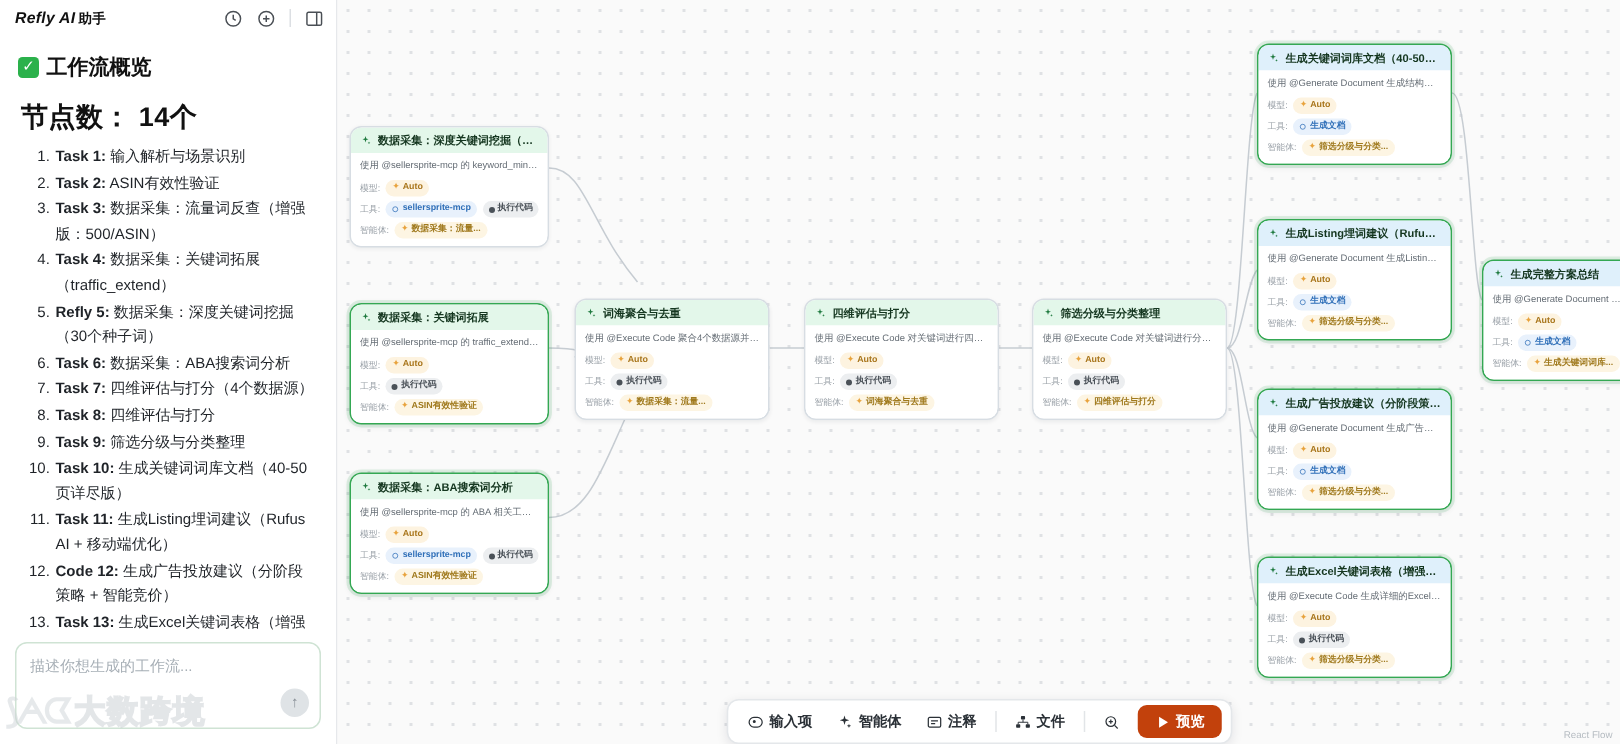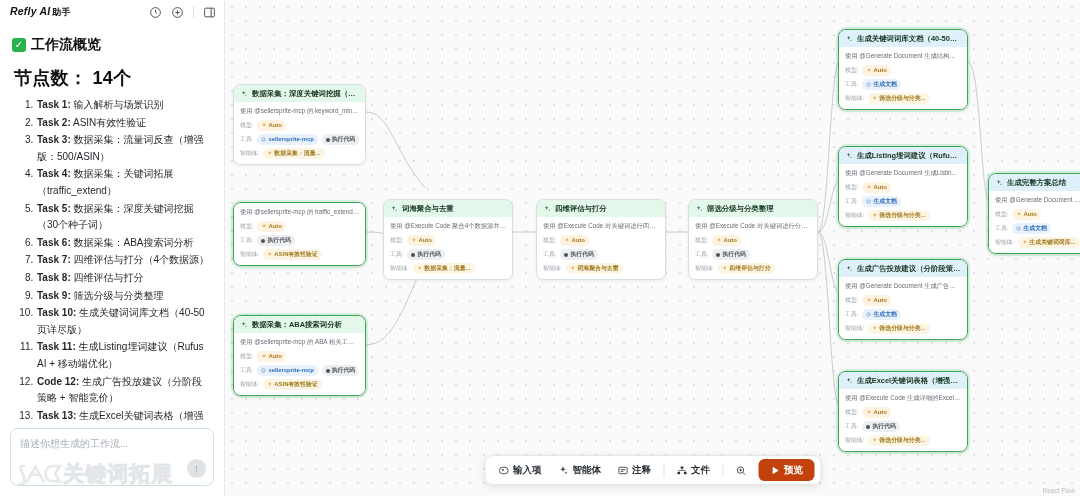--- a/index.html
+++ b/index.html
@@ -43,21 +43,21 @@
     position:relative; height:58px; border:1px solid #cfe3d4; border-radius:8px;
     background:#fff; padding:8px 9px;
   }
   .prompt-ph { font-size:10px; color:#a7afb6; }
   .send-btn {
     position:absolute; right:7px; bottom:7px; width:19px; height:19px; border-radius:50%;
     background:#dfe3e6; color:#8b9299; display:flex; align-items:center; justify-content:center;
     font-size:10px;
   }
   .watermark {
-    position:absolute; left:17px; bottom:2px; width:200px; height:40px;
+    position:absolute; left:3px; bottom:2px; width:200px; height:40px;
     display:flex; align-items:center; gap:4px; pointer-events:none;
     opacity:.5;
   }
   .wm-logo { font-size:23px; color:#cfd4d8; letter-spacing:-3px; font-weight:700;}
   .wm-text { font-size:21px; font-weight:700;
     color:transparent; -webkit-text-stroke:1.2px #c9ced3; letter-spacing:1px;}
 
   
   .canvas {
     position:relative; flex:1; height:496px; background:#fafafa;
@@ -98,21 +98,21 @@
   .pill.tool  { background:#e8f1fc; color:#2f6fb8; }
   .pill.code  { background:#eceef0; color:#4a5158; }
   .pill.agent { background:#fdf5e3; color:#a07a1e; }
   .dot { width:4px;height:4px;border-radius:50%;background:#4a5158;display:inline-block;flex:0 0 4px;}
   .star { color:#e8a33d; font-size:6px; }
   .mini { width:5px;height:5px;flex:0 0 5px;display:inline-block;}
   .mini svg{display:block;width:100%;height:100%;}
 
   
   .toolbar {
-    position:absolute; left:50%; transform:translateX(-50%); bottom:11px;
+    position:absolute; left:50%; transform:translateX(-50%); bottom:0;
     display:flex; align-items:center; gap:2px; height:30px; padding:0 6px;
     background:#fff; border:1px solid #e4e7ea; border-radius:8px;
     box-shadow:0 2px 8px rgba(16,24,40,.10);
   }
   .tb-item {
     display:flex; align-items:center; gap:4px; padding:4px 7px; border-radius:6px;
     font-size:9.5px; color:#2b3137; font-weight:600; white-space:nowrap;
   }
   .tb-ico { width:11px; height:11px; color:#2b3137; }
   .tb-ico svg { display:block; width:100%; height:100%; }
@@ -165,40 +165,40 @@
       </div>
       <div class="nodecount">
         <span>节点数：</span>
         <span>14个</span>
       </div>
       <ol class="tasks" id="task-list">
           <li><b>Task 1:</b><span> 输入解析与场景识别</span></li>
           <li><b>Task 2:</b><span> ASIN有效性验证</span></li>
           <li><b>Task 3:</b><span> 数据采集：流量词反查（增强版：500/ASIN）</span></li>
           <li><b>Task 4:</b><span> 数据采集：关键词拓展（traffic_extend）</span></li>
-          <li><b>Task 5:</b><span> 数据采集：深度关键词挖掘（30个种子词）</span></li>
+          <li><b>Refly 5:</b><span> 数据采集：深度关键词挖掘（30个种子词）</span></li>
           <li><b>Task 6:</b><span> 数据采集：ABA搜索词分析</span></li>
           <li><b>Task 7:</b><span> 四维评估与打分（4个数据源）</span></li>
           <li><b>Task 8:</b><span> 四维评估与打分</span></li>
           <li><b>Task 9:</b><span> 筛选分级与分类整理</span></li>
           <li><b>Task 10:</b><span> 生成关键词词库文档（40-50页详尽版）</span></li>
           <li><b>Task 11:</b><span> 生成Listing埋词建议（Rufus AI + 移动端优化）</span></li>
           <li><b>Code 12:</b><span> 生成广告投放建议（分阶段策略 + 智能竞价）</span></li>
           <li><b>Task 13:</b><span> 生成Excel关键词表格（增强版，25+字段）</span></li>
         </ol>
     </div>
 
     <div class="sb-foot">
       <div class="prompt-box">
         <div class="prompt-ph">描述你想生成的工作流...</div>
         <div class="send-btn">↑</div>
       </div>
       <div class="watermark">
         <span class="wm-logo">⟆ᗅᗧ</span>
-        <span class="wm-text">关键词拓展</span>
+        <span class="wm-text">大数跨境</span>
       </div>
     </div>
   </aside>
 
   <main class="canvas">
     <svg class="edges" viewBox="0 0 855 496" preserveAspectRatio="none">
       <g fill="none" stroke="#c6ccd2" stroke-width="1">
         <path d="M141,112 C165,112 168,150 200,188"></path>
         <path d="M141,232 C160,232 168,235 158,238"></path>
         <path d="M141,345 C170,345 180,300 200,262"></path>
@@ -249,20 +249,29 @@
             <div class="n-row">
               <span class="lbl">智能体:</span>
               <span class="pill agent">
                 <span class="star">✦</span>
                 <span>数据采集：流量...</span>
               </span>
             </div>
           </div>
         </div>
         <div class="node sel" style="left: 8px; top: 202px; width: 133px;">
+          <div class="n-head head-green">
+            <span class="spark">
+              <svg viewBox="0 0 24 24" fill="currentColor">
+                <path d="M11 2l1.5 5L17 8.5 12.5 10 11 15 9.5 10 5 8.5 9.5 7z"></path>
+                <path d="M18 13l.7 2.1 2.1.7-2.1.7-.7 2.1-.7-2.1-2.1-.7 2.1-.7z"></path>
+              </svg>
+            </span>
+            <span class="htxt">数据采集：关键词拓展</span>
+          </div>
           <div class="n-body">
             <div class="n-desc">使用 @sellersprite-mcp 的 traffic_extend 工具拓展...</div>
             <div class="n-row">
               <span class="lbl">模型:</span>
               <span class="pill auto">
                 <span class="star">✦</span>
                 <span>Auto</span>
               </span>
             </div>
             <div class="n-row">

